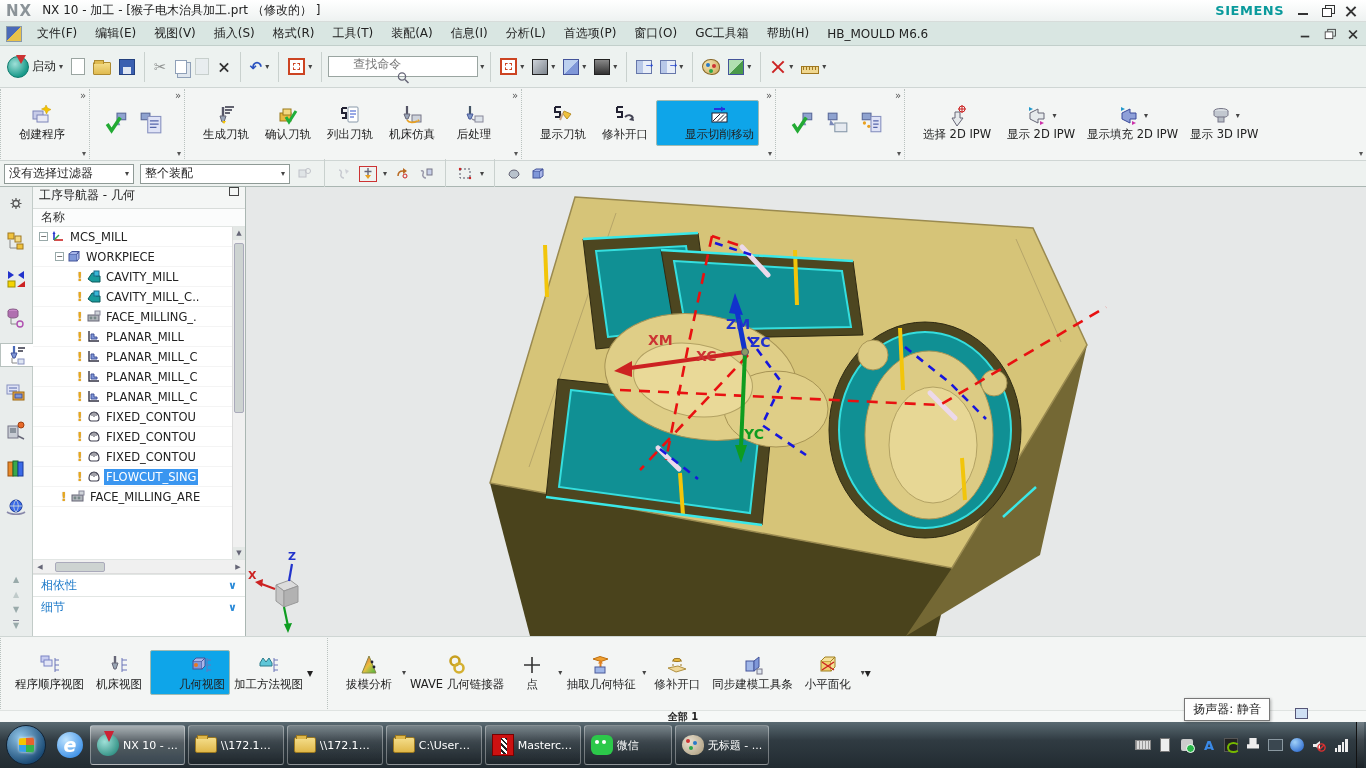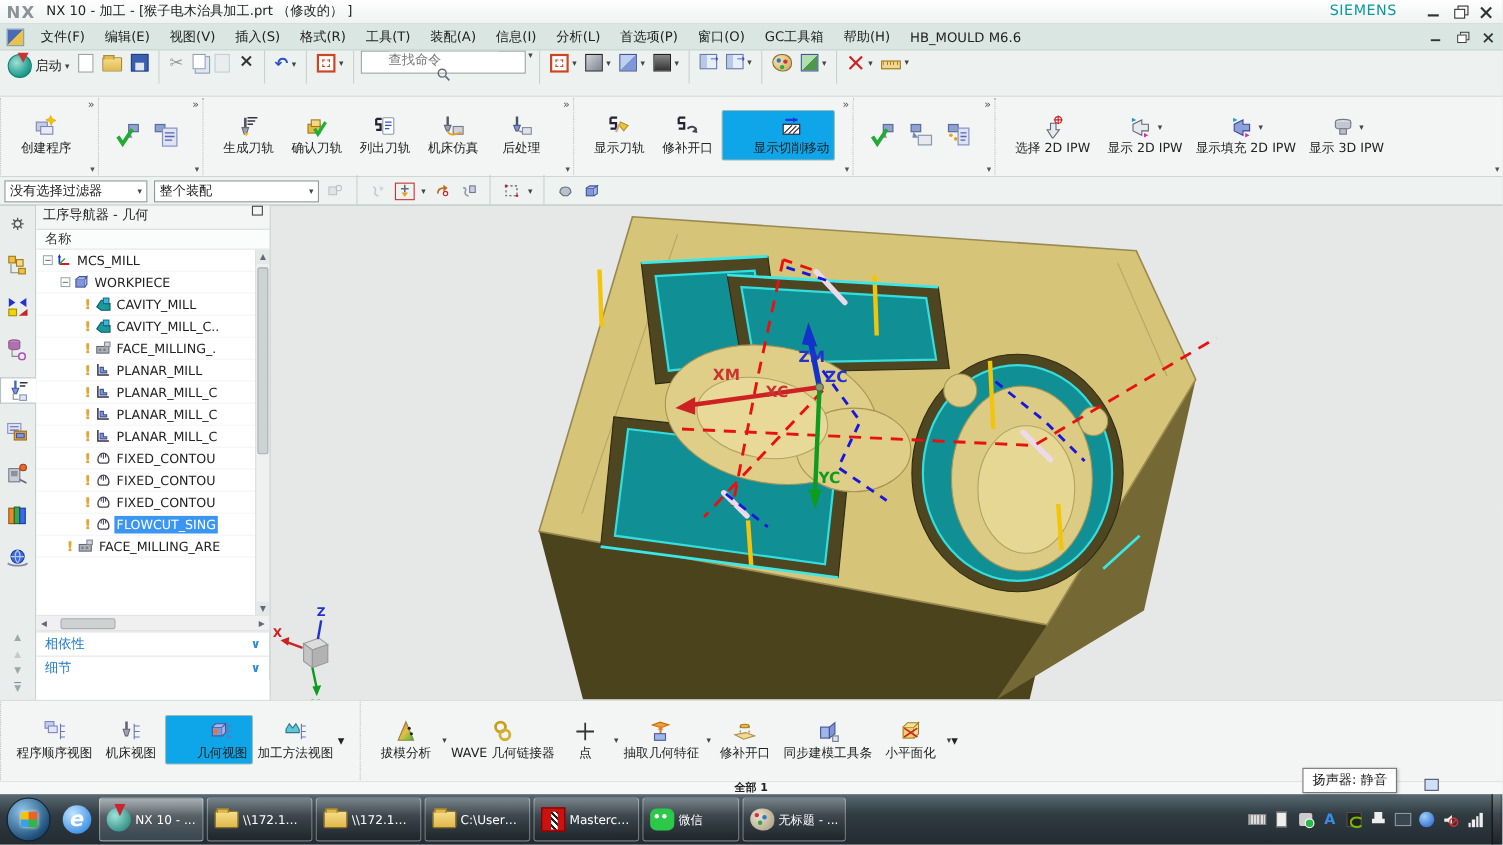--- a/index.html
+++ b/index.html
@@ -1,36 +1,36 @@
 <!DOCTYPE html>
 <html><head>
 <meta charset="utf-8">
 <style>
 *{box-sizing:border-box;margin:0;padding:0;}
 html,body{width:1366px;height:768px;overflow:hidden;font-family:"DejaVu Sans","Liberation Sans",sans-serif;font-size:12px;color:#222;background:#e8e8e8;}
 
 .titlebar{height:22px;background:linear-gradient(#ffffff,#eef2f1);border-bottom:1px solid #d7dcda;display:flex;align-items:center;padding:0 6px;}
 .nxlogo{font-weight:bold;font-size:15px;color:#8b9398;letter-spacing:1px;margin-right:10px;}
 .tb-title{font-size:12px;color:#222;flex:1;}
-.brand{color:#0a9a9c;font-weight:normal;font-size:13px;letter-spacing:.5px;margin-right:26px;}
+.brand{color:#0a9a9c;font-weight:bold;font-size:13px;letter-spacing:.5px;margin-right:12px;}
 .wbtns{display:flex;gap:10px;align-items:center;margin-right:2px;}
 .wb{width:14px;height:12px;position:relative;cursor:default;}
 .wb-min::after{content:"";position:absolute;left:2px;right:2px;bottom:2px;height:2px;background:#333;}
 .wb-res::after{content:"";position:absolute;left:2px;top:3px;width:8px;height:7px;border:1px solid #333;background:#fff;}
 .wb-res::before{content:"";position:absolute;left:5px;top:0;width:8px;height:7px;border:1px solid #333;}
 .wb-clo::before,.wb-clo::after{content:"";position:absolute;left:6px;top:0;width:2px;height:13px;background:#333;}
 .wb-clo::before{transform:rotate(45deg);}.wb-clo::after{transform:rotate(-45deg);}
 
 .menubar{height:24px;background:#d9e6e2;border-bottom:1px solid #c2cfcb;display:flex;align-items:center;padding:0 4px;}
 .menuicon{width:16px;height:16px;margin:0 6px 0 2px;background:linear-gradient(135deg,#4a6ab8 50%,#e8c24a 50%);border:1px solid #8899aa;}
 .menu-item{padding:2px 9px;white-space:nowrap;cursor:default;}
 .menubar .wbtns{margin-left:auto;}
 .menubar .wb{transform:scale(.85);}
 
-.quickbar{height:42px;background:#edf2f0;border-bottom:1px solid #cfd6d4;display:flex;align-items:flex-start;padding:0 4px;gap:2px;}
+.quickbar{height:42px;background:#edf2f0;border-bottom:1px solid #cfd6d4;display:flex;align-items:center;padding:0 4px;gap:2px;}
 .qsep{width:1px;height:30px;background:#c9d1ce;margin:0 4px;}
 .qbtn{display:flex;align-items:center;gap:3px;padding:3px;border-radius:2px;cursor:default;}
 .caret{font-size:8px;color:#444;}
 .globe{width:22px;height:22px;border-radius:50%;background:radial-gradient(circle at 35% 35%,#9fe0d8,#1a9a8a 70%);border:1px solid #0d7a6c;position:relative;}
 .globe::after{content:"";position:absolute;left:8px;top:-2px;border-left:5px solid transparent;border-right:5px solid transparent;border-top:9px solid #cc3333;}
 .ic-page{width:14px;height:17px;background:#fff;border:1px solid #9aa5a1;}
 .ic-folder{width:18px;height:13px;background:linear-gradient(#f4dd8a,#e0bb50);border:1px solid #ad8a30;border-radius:1px;position:relative;margin-top:3px;}
 .ic-folder::before{content:"";position:absolute;top:-3px;left:0;width:8px;height:3px;background:#e0bb50;border:1px solid #ad8a30;border-bottom:none;}
 .ic-save{width:16px;height:16px;background:#3a5fb0;border:1px solid #23407e;position:relative;}
 .ic-save::after{content:"";position:absolute;left:3px;top:7px;width:8px;height:7px;background:#dfe6f2;}

